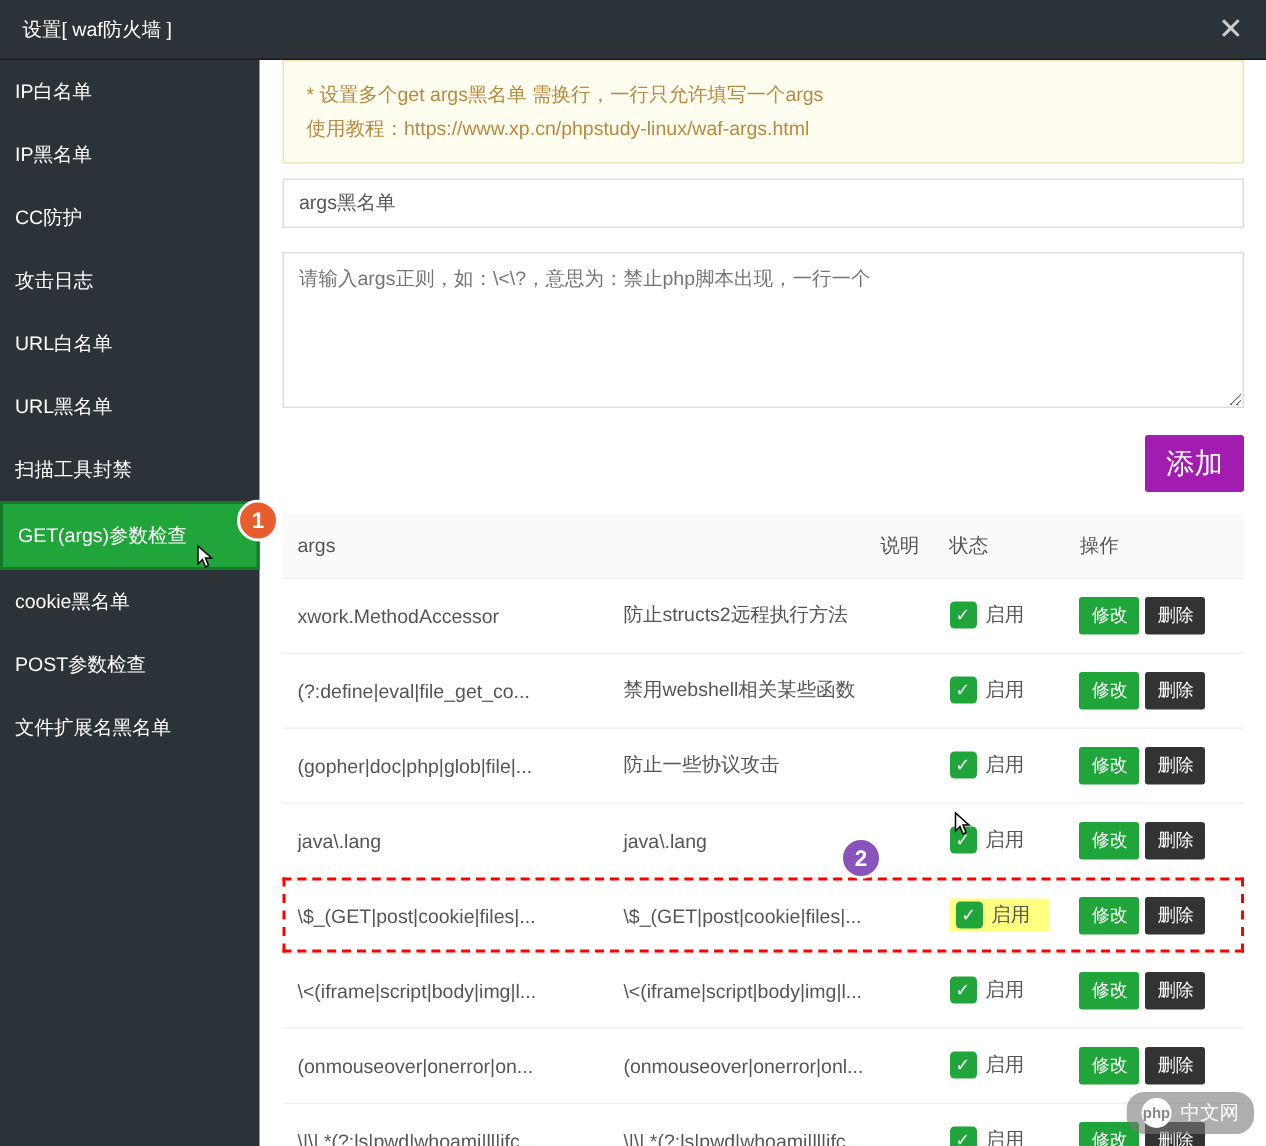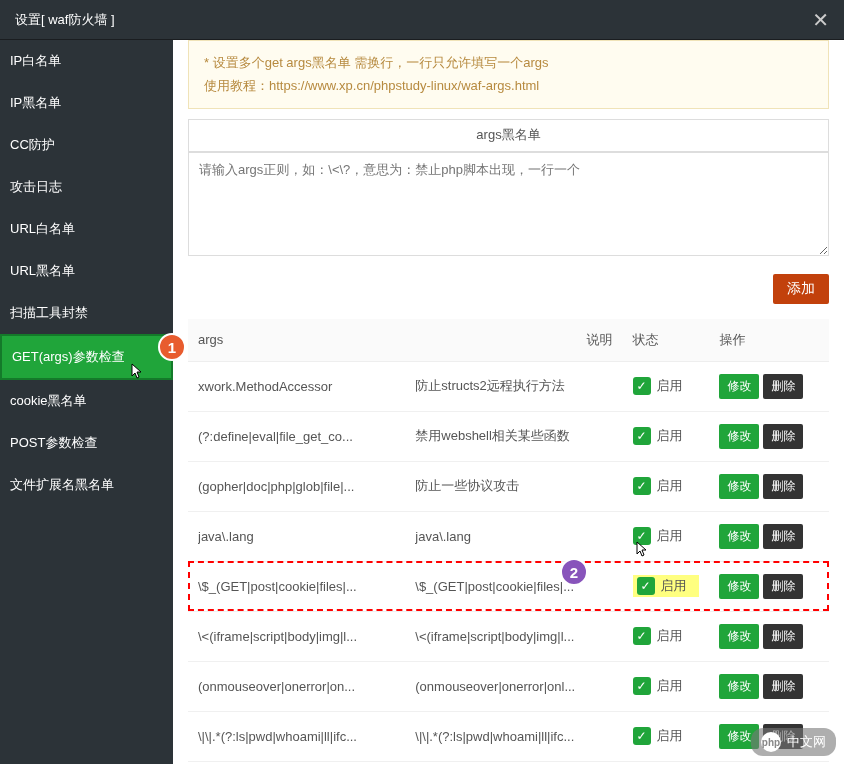--- a/index.html
+++ b/index.html
@@ -12,25 +12,25 @@
     
     .sidebar { width: 173px; background: #2c3338; color: #ccc; flex-shrink: 0; }
     .sidebar-item { padding: 12px 10px; cursor: pointer; font-size: 13px; color: #fff; }
     .sidebar-item.active { background: #20a53a; border: 2px solid #147a2a; }
     
     .content { flex: 1; background: #fff; padding: 0; overflow: auto; position: relative; }
     
     .info-box { background: #fffcf0; border: 1px solid #f0e3b8; padding: 10px 15px; margin: 0 15px 10px 15px; color: #b78a3f; line-height: 1.8; font-size: 13px; }
     
     .form-area { padding: 0 15px; }
-    .form-input { width: 100%; border: 1px solid #ddd; padding: 8px 10px; margin-bottom: 0; font-size: 13px; color: #555; text-align: center; }
+    .form-input { width: 100%; border: 1px solid #ddd; padding: 8px 10px; margin-bottom: 16px; font-size: 13px; color: #555; }
     .form-textarea { width: 100%; border: 1px solid #ddd; padding: 8px 10px; font-size: 13px; color: #999; height: 104px; resize: vertical; font-family: inherit; }
     
     .btn-row { text-align: right; padding: 15px; }
-    .btn-add { background: #c2410c; color: #fff; border: none; padding: 6px 14px; cursor: pointer; font-size: 14px; border-radius: 2px; }
+    .btn-add { background: #a21caf; color: #fff; border: none; padding: 6px 14px; cursor: pointer; font-size: 19px; border-radius: 2px; }
     
     .table-wrap { padding: 0 15px; }
     table { width: 100%; border-collapse: collapse; }
     th { text-align: left; padding: 12px 10px; border-bottom: 1px solid #eee; color: #555; font-weight: normal; background: #fafafa; }
     td { padding: 12px 10px; border-bottom: 1px solid #f0f0f0; color: #555; }
     .col-args { width: 200px; }
     .col-desc { width: 200px; text-align: right; }
     .col-status { width: 80px; }
     .col-action { width: 110px; text-align: left; }
     

